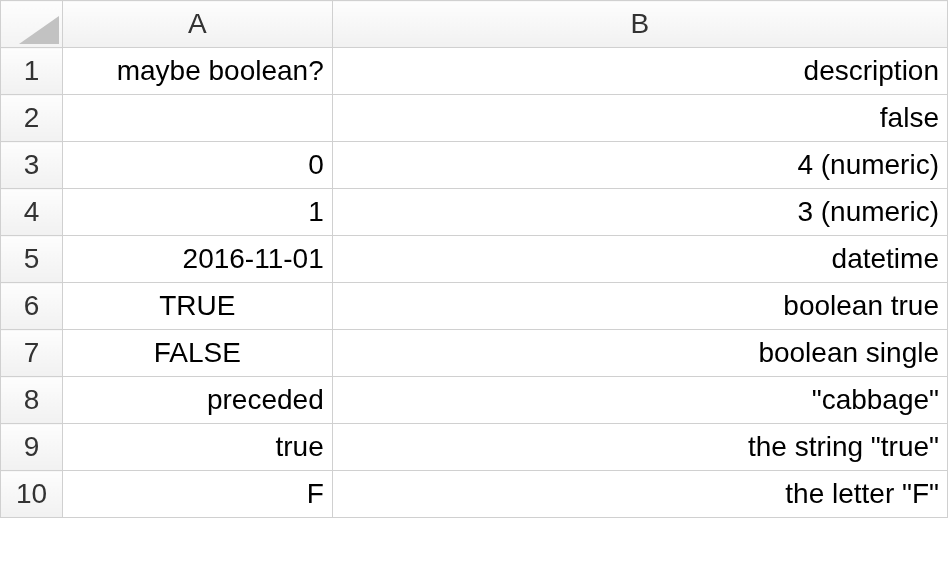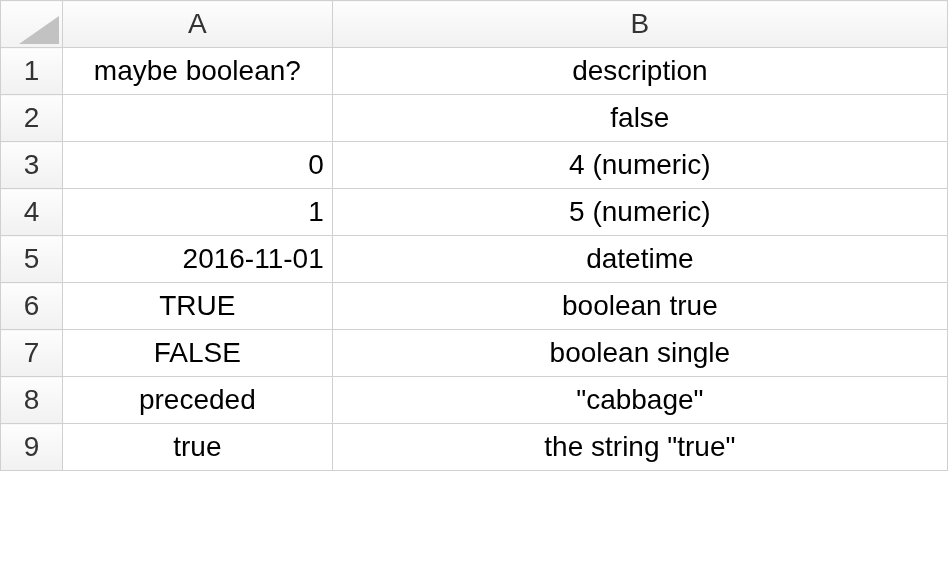--- a/index.html
+++ b/index.html
@@ -62,21 +62,21 @@
     .row-header {
       width: 62px;
       background: linear-gradient(to bottom, #fdfdfd, #f1f1f1);
       text-align: center;
       color: #333;
       font-weight: 400;
     }
     .cell {
       background: #fff;
       color: #000;
-      text-align: center;
+      text-align: right;
     }
     .cell.align-right {
       text-align: right;
     }
     .cell.align-center {
       text-align: center;
     }
   </style>
 </head>
 <body>
@@ -103,21 +103,21 @@
 
   <div class="row">
     <div class="row-header">3</div>
     <div class="cell align-right">0</div>
     <div class="cell">4 (numeric)</div>
   </div>
 
   <div class="row">
     <div class="row-header">4</div>
     <div class="cell align-right">1</div>
-    <div class="cell">5 (numeric)</div>
+    <div class="cell">3 (numeric)</div>
   </div>
 
   <div class="row">
     <div class="row-header">5</div>
     <div class="cell align-right">2016-11-01</div>
     <div class="cell">datetime</div>
   </div>
 
   <div class="row">
     <div class="row-header">6</div>
@@ -136,15 +136,20 @@
     <div class="cell">preceded</div>
     <div class="cell">"cabbage"</div>
   </div>
 
   <div class="row">
     <div class="row-header">9</div>
     <div class="cell">true</div>
     <div class="cell">the string "true"</div>
   </div>
 
+  <div class="row">
+    <div class="row-header">10</div>
+    <div class="cell">F</div>
+    <div class="cell">the letter "F"</div>
+  </div>
 
 
 </div>
 
 </body></html>

